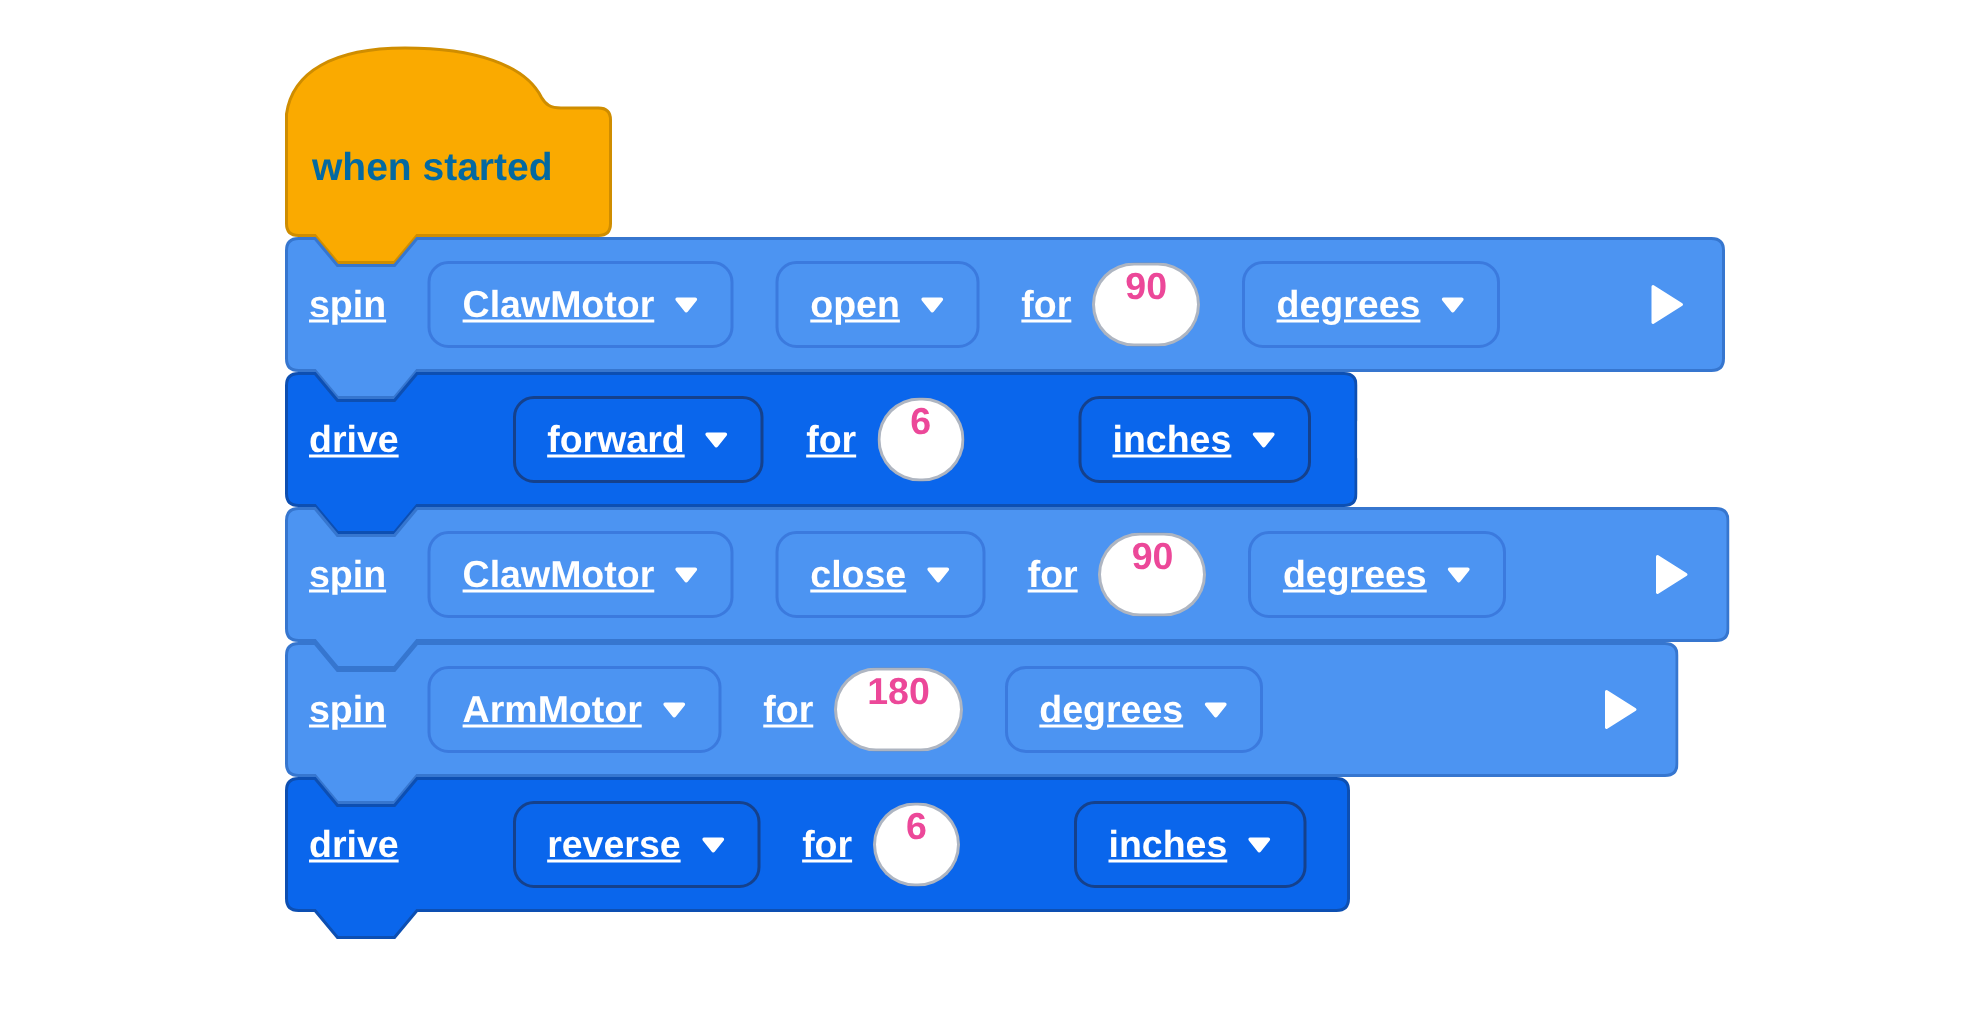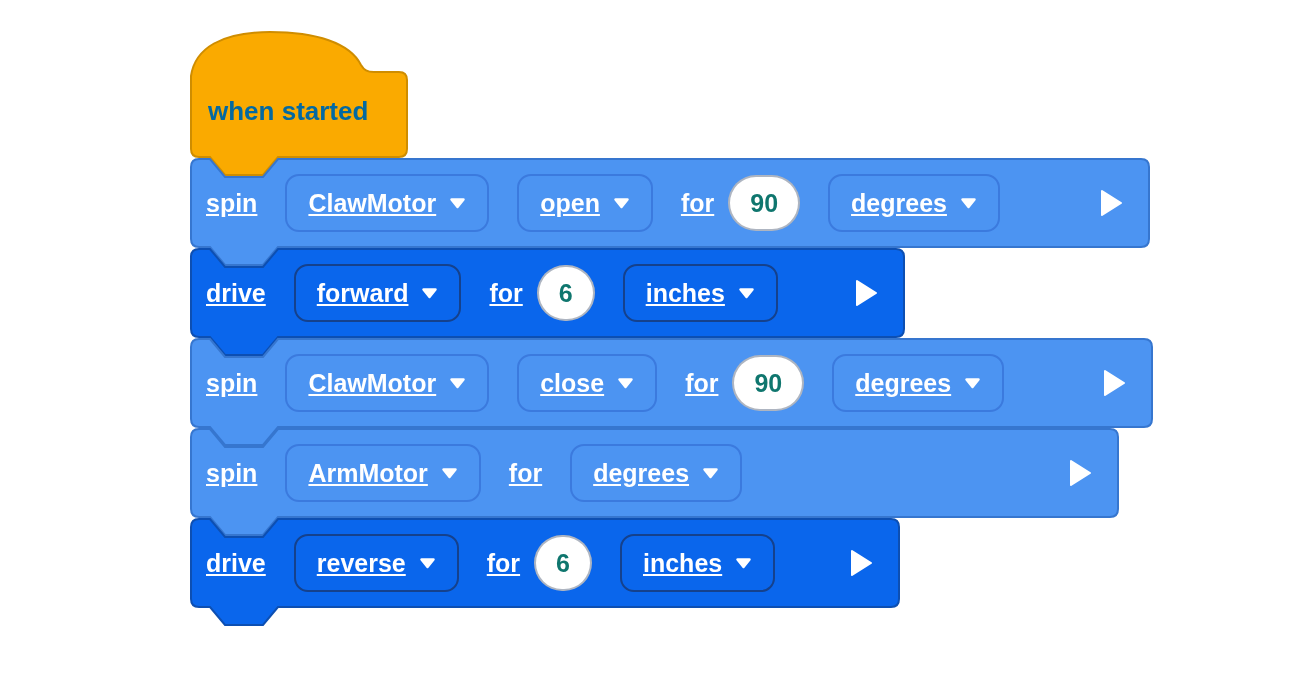--- a/index.html
+++ b/index.html
@@ -7,25 +7,25 @@
           font-family:"Liberation Sans",sans-serif;}
   .block{position:absolute;}
   .shape{position:absolute;left:0;top:0;display:block;}
   .content{position:absolute;left:0;top:0;height:90px;width:100%;display:flex;align-items:center;
            gap:28px;padding:0 20px 0 16px;box-sizing:border-box;color:#fff;
            font-weight:bold;font-size:25px;white-space:nowrap;text-decoration:underline;}
   .lbl{flex:0 0 auto;}
   .dd{display:flex;align-items:center;gap:13px;height:58px;padding:0 21px;border-radius:14px;
       border:2px solid transparent;box-sizing:border-box;cursor:pointer;flex:0 0 auto;}
   .motor .dd{border-color:#3b7ade;}
-  .drive .dd{border-color:#15418c;}
+  .drive .dd{border-color:#15418c;margin-left:48px;}
   .arrow{display:block;}
   .forgroup{display:flex;align-items:center;gap:14px;flex:0 0 auto;}
   .num{background:#ffffff;height:56px;min-width:30px;padding:0 20px;border-radius:29px;
-       display:flex;align-items:center;justify-content:center;color:#0f766e;
+       display:flex;justify-content:center;color:#ec4899;
        border:2px solid rgba(23,43,77,0.35);box-sizing:border-box;cursor:text;}
   .play{margin-left:auto;margin-right:6px;display:flex;align-items:center;cursor:pointer;flex:0 0 auto;}
   .hat-content{position:absolute;left:18px;top:50px;height:62px;display:flex;align-items:center;
                color:#0369a1;font-weight:bold;font-size:26px;}
   
   .p-hat{fill:#faaa00;stroke:#cf8d00;stroke-width:2;}
   .p-motor{fill:#4c94f2;stroke:#3676cf;stroke-width:2;}
   .p-drive{fill:#0a66ec;stroke:#0d4fb2;stroke-width:2;}
 </style>
 </head>
@@ -163,20 +163,23 @@
     <div class="content">
       <span class="lbl">spin</span>
       <div class="dd">
         <span>ArmMotor</span>
         <svg class="arrow" width="17" height="11" viewBox="0 0 17 11">
             <path d="M2.5 1.5 L14.5 1.5 L8.5 9 Z" fill="#fff" stroke="#fff" stroke-width="2.5" stroke-linejoin="round"></path>
           </svg>
       </div>
       <div class="forgroup">
         <span class="lbl">for</span>
+        <div class="num">
+          <span>180</span>
+        </div>
       </div>
       <div class="dd">
         <span>degrees</span>
         <svg class="arrow" width="17" height="11" viewBox="0 0 17 11">
             <path d="M2.5 1.5 L14.5 1.5 L8.5 9 Z" fill="#fff" stroke="#fff" stroke-width="2.5" stroke-linejoin="round"></path>
           </svg>
       </div>
       <div class="play">
         <svg width="26" height="30" viewBox="0 0 26 30">
             <path d="M4 3 L23 15 L4 27 Z" fill="#fff" stroke="#fff" stroke-width="2" stroke-linejoin="round"></path>

